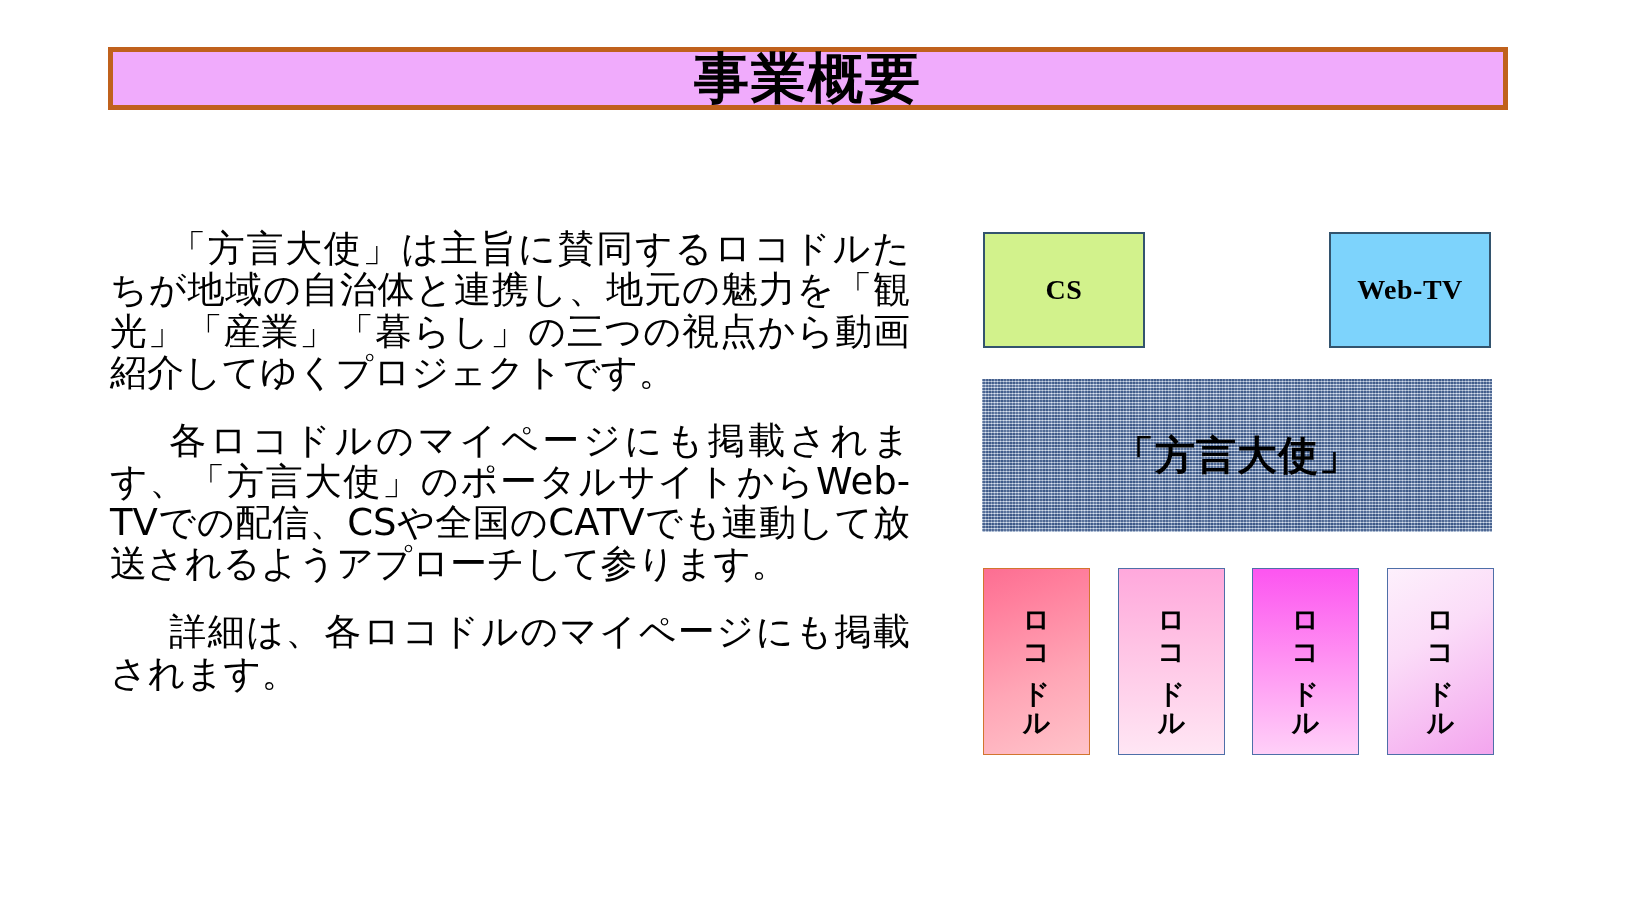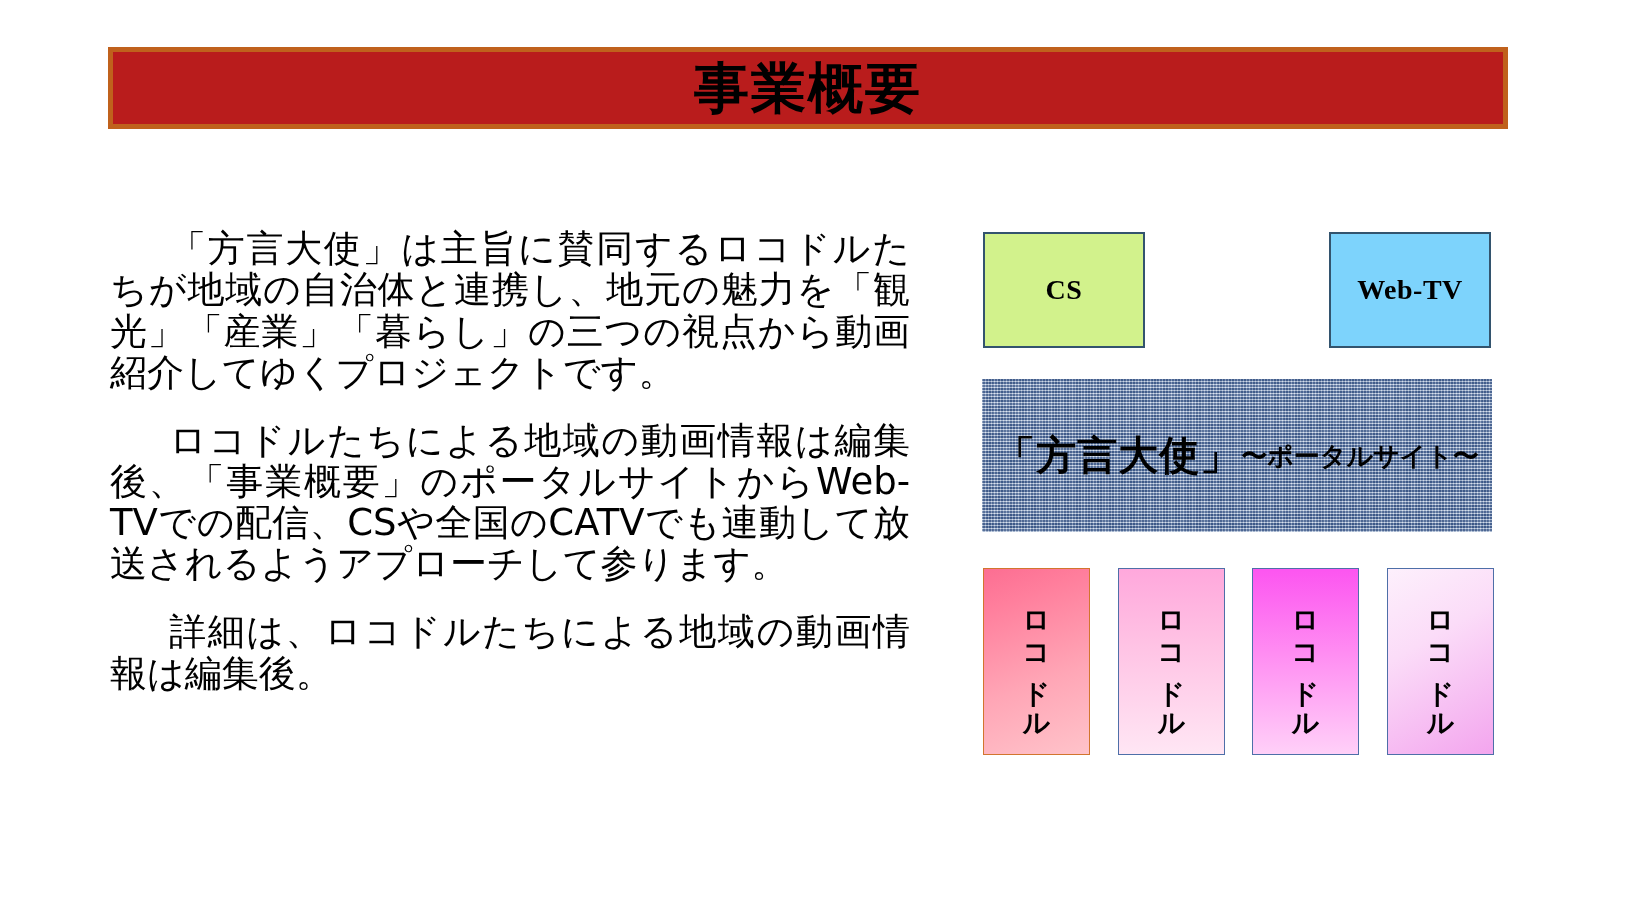--- a/index.html
+++ b/index.html
@@ -14,23 +14,23 @@
     overflow: hidden;
     font-family: "Liberation Sans", "DejaVu Sans", sans-serif;
   }
 
   
   #title-banner {
     position: absolute;
     left: 108px;
     top: 47px;
     width: 1400px;
-    height: 82px;
-    box-sizing: border-box;
-    background: #b91c1c;
+    height: 63px;
+    box-sizing: border-box;
+    background: #f0abfc;
     border: 5px solid #C0611C;
     display: flex;
     align-items: center;
     justify-content: center;
   }
   #title-text {
     font-size: 55px;
     font-weight: bold;
     color: #000000;
     letter-spacing: 2px;
@@ -175,34 +175,33 @@
 </style>
 </head>
 <body>
 
 <div id="title-banner">
   <div id="title-text">事業概要</div>
 </div>
 
 <div id="body-copy">
   <p class="para">「方言大使」は主旨に賛同するロコドルたちが地域の自治体と連携し、地元の魅力を「観光」「産業」「暮らし」の三つの視点から動画紹介してゆくプロジェクトです。</p>
-  <p class="para">ロコドルたちによる地域の動画情報は編集後、「事業概要」のポータルサイトからWeb-TVでの配信、CSや全国のCATVでも連動して放送されるようアプローチして参ります。</p>
-  <p class="para">詳細は、ロコドルたちによる地域の動画情報は編集後。</p>
+  <p class="para">各ロコドルのマイページにも掲載されます、「方言大使」のポータルサイトからWeb-TVでの配信、CSや全国のCATVでも連動して放送されるようアプローチして参ります。</p>
+  <p class="para">詳細は、各ロコドルのマイページにも掲載されます。</p>
 </div>
 
 <div id="diagram">
 
   <div class="chan-row">
     <div class="chan-box pale">CS</div>
     <div class="chan-box vivid">Web-TV</div>
   </div>
 
   <div id="portal-box">
     <div id="portal-title">「方言大使」</div>
-    <div id="portal-sub">〜ポータルサイト〜</div>
   </div>
 
   <div class="idol-row">
     <div class="idol-box b0">
       <span class="idol-label">ロコドル</span>
     </div>
     <div class="idol-box b1">
       <span class="idol-label">ロコドル</span>
     </div>
     <div class="idol-box b2">

